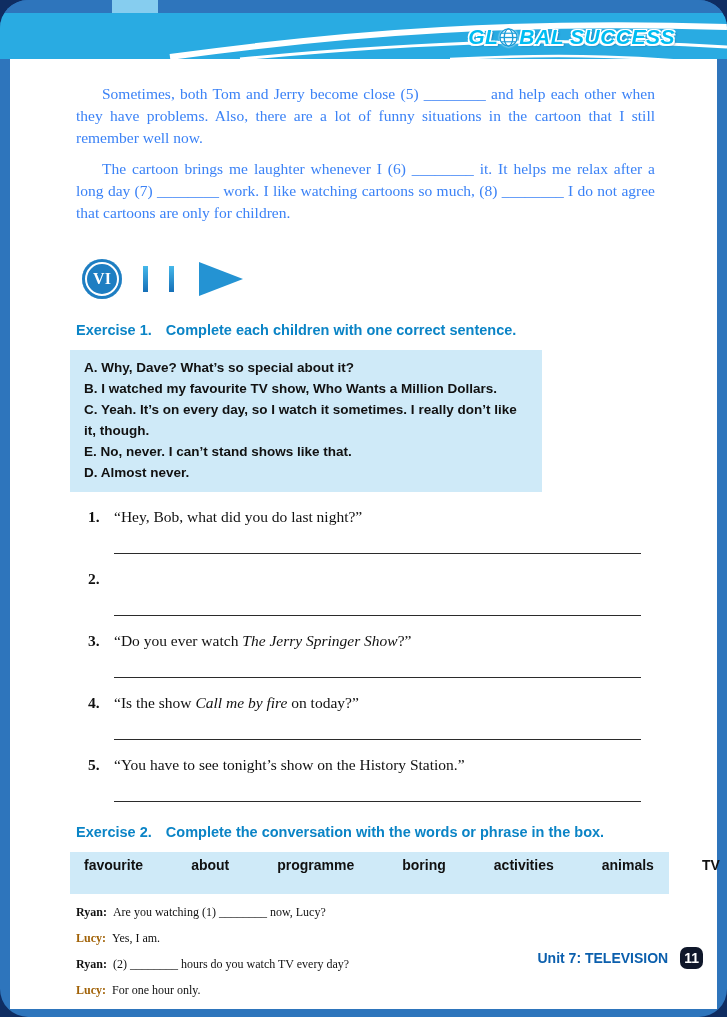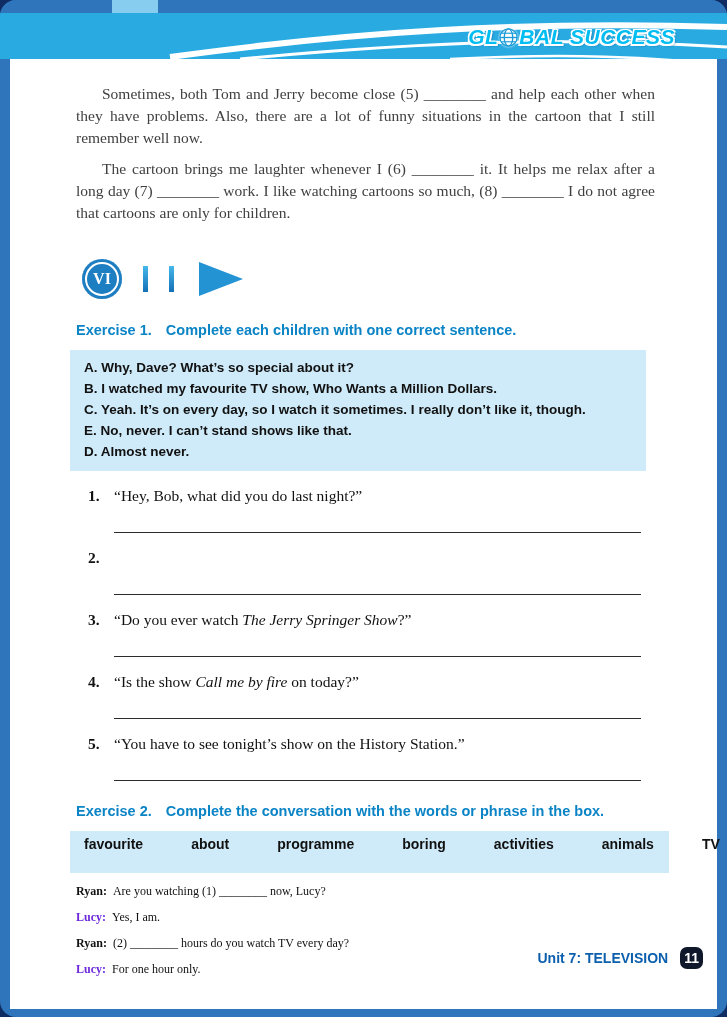--- a/index.html
+++ b/index.html
@@ -3,42 +3,42 @@
 <meta charset="utf-8">
 <style>
   html,body{margin:0;padding:0;}
   body{
     width:727px;height:1017px;position:relative;
     background:#0f2d62;
     font-family:"Liberation Serif",serif;
     overflow:hidden;
   }
   .frame{
-    position:absolute;inset:0;background:#2e75bc;border-radius:16px;overflow:hidden;
+    position:absolute;inset:0;background:#2e75bc;border-radius:28px;overflow:hidden;
   }
   
   .topbar{position:absolute;top:0;left:0;right:0;height:13px;background:#2e75bc;z-index:3;}
   .topbar .notch{position:absolute;left:112px;top:0;width:46px;height:13px;background:#86cdef;}
   .header-band{position:absolute;top:13px;left:0;right:0;height:46px;background:#29abe2;z-index:2;}
   .header-band svg.swoosh{position:absolute;inset:0;width:100%;height:100%;}
   .brand{
     position:absolute;right:52px;top:12px;display:flex;align-items:center;
     font:italic 700 21px "Liberation Sans",sans-serif;color:#00bdf2;letter-spacing:.5px;
     text-shadow:-1.5px -1.5px 0 #fff,1.5px -1.5px 0 #fff,-1.5px 1.5px 0 #fff,1.5px 1.5px 0 #fff,2px 2px 2px rgba(0,60,120,.55);
     white-space:pre;
   }
   .brand .globe{width:19px;height:19px;margin:0 1px;filter:drop-shadow(0 0 1px #fff);}
   
   .page{
     position:absolute;left:10px;right:10px;top:59px;bottom:8px;background:#ffffff;
     padding:24px 62px 0 66px;box-sizing:border-box;
   }
   .para{
     font-size:15.5px;line-height:1.42;text-indent:26px;text-align:justify;
-    color:#404040;margin:0 0 9px 0;
+    color:#3b82f6;margin:0 0 9px 0;
   }
   
   .banner{display:flex;align-items:center;height:42px;margin:34px 0 0 6px;gap:16px;}
   .vi-circle{
     width:40px;height:40px;border-radius:50%;background:#1e7ec2;z-index:2;flex:0 0 auto;
     box-shadow:inset 0 0 0 3px #1e7ec2, inset 0 0 0 5px #ffffff;
     display:flex;align-items:center;justify-content:center;
     color:#fff;font:700 16px "Liberation Serif",serif;
   }
   .banner-rect{
@@ -54,39 +54,39 @@
     border-top:17px solid transparent;border-bottom:17px solid transparent;
     border-left:44px solid #2493d3;
   }
   
   .ex-head{
     margin-top:22px;color:#0b84c6;
     font:700 14.5px "Liberation Sans",sans-serif;
   }
   .ex-head .instr{margin-left:14px;}
   .options-box{
-    margin:12px 0 0 -6px;width:576px;box-sizing:border-box;
+    margin:12px 0 0 -6px;width:472px;box-sizing:border-box;
     background:#cfeaf8;padding:8px 14px;
     font:700 13.5px "Liberation Sans",sans-serif;line-height:1.55;color:#111;
   }
   .question{display:flex;font-size:15.5px;color:#111;margin:16px 0 0 12px;}
   .qnum{width:26px;flex:0 0 auto;font-weight:700;}
   .qtext .it{font-style:italic;}
   .answer-line{
     border-bottom:1.4px solid #2b2b2b;height:1px;
     margin:26px 14px 4px 38px;
   }
   .word-box{
     margin:12px -14px 0 -6px;background:#cfeaf8;
     padding:5px 14px;display:flex;justify-content:space-between;
     font:700 14px "Liberation Sans",sans-serif;color:#111;gap:48px;
   }
   .convo-line{font-size:12px;color:#111;margin-top:11px;}
   .speaker{font-weight:700;margin-right:6px;}
-  .speaker.lucy{color:#6d28d9;font-family:Liberation Serif, serif;}
+  .speaker.lucy{color:#a16207;font-family:Liberation Serif, serif;}
   
   .footer{
     position:absolute;right:14px;bottom:40px;display:flex;align-items:center;
   }
   .footer .unit{color:#0b5fad;font:700 14px "Liberation Sans",sans-serif;}
   .page-badge{
     margin-left:12px;background:#0f172a;color:#fff;
     font:700 14px "Liberation Sans",sans-serif;
     padding:3px 4px;border-radius:7px;
   }

